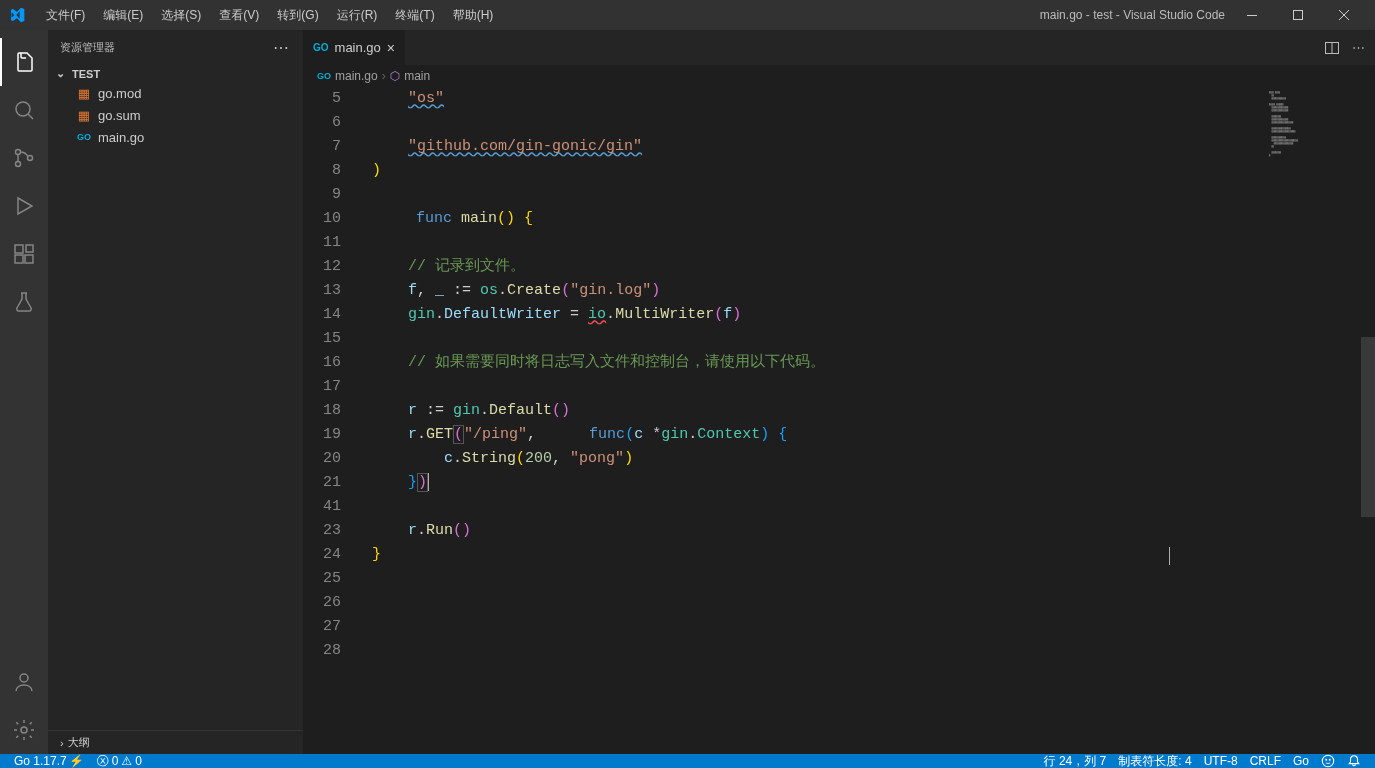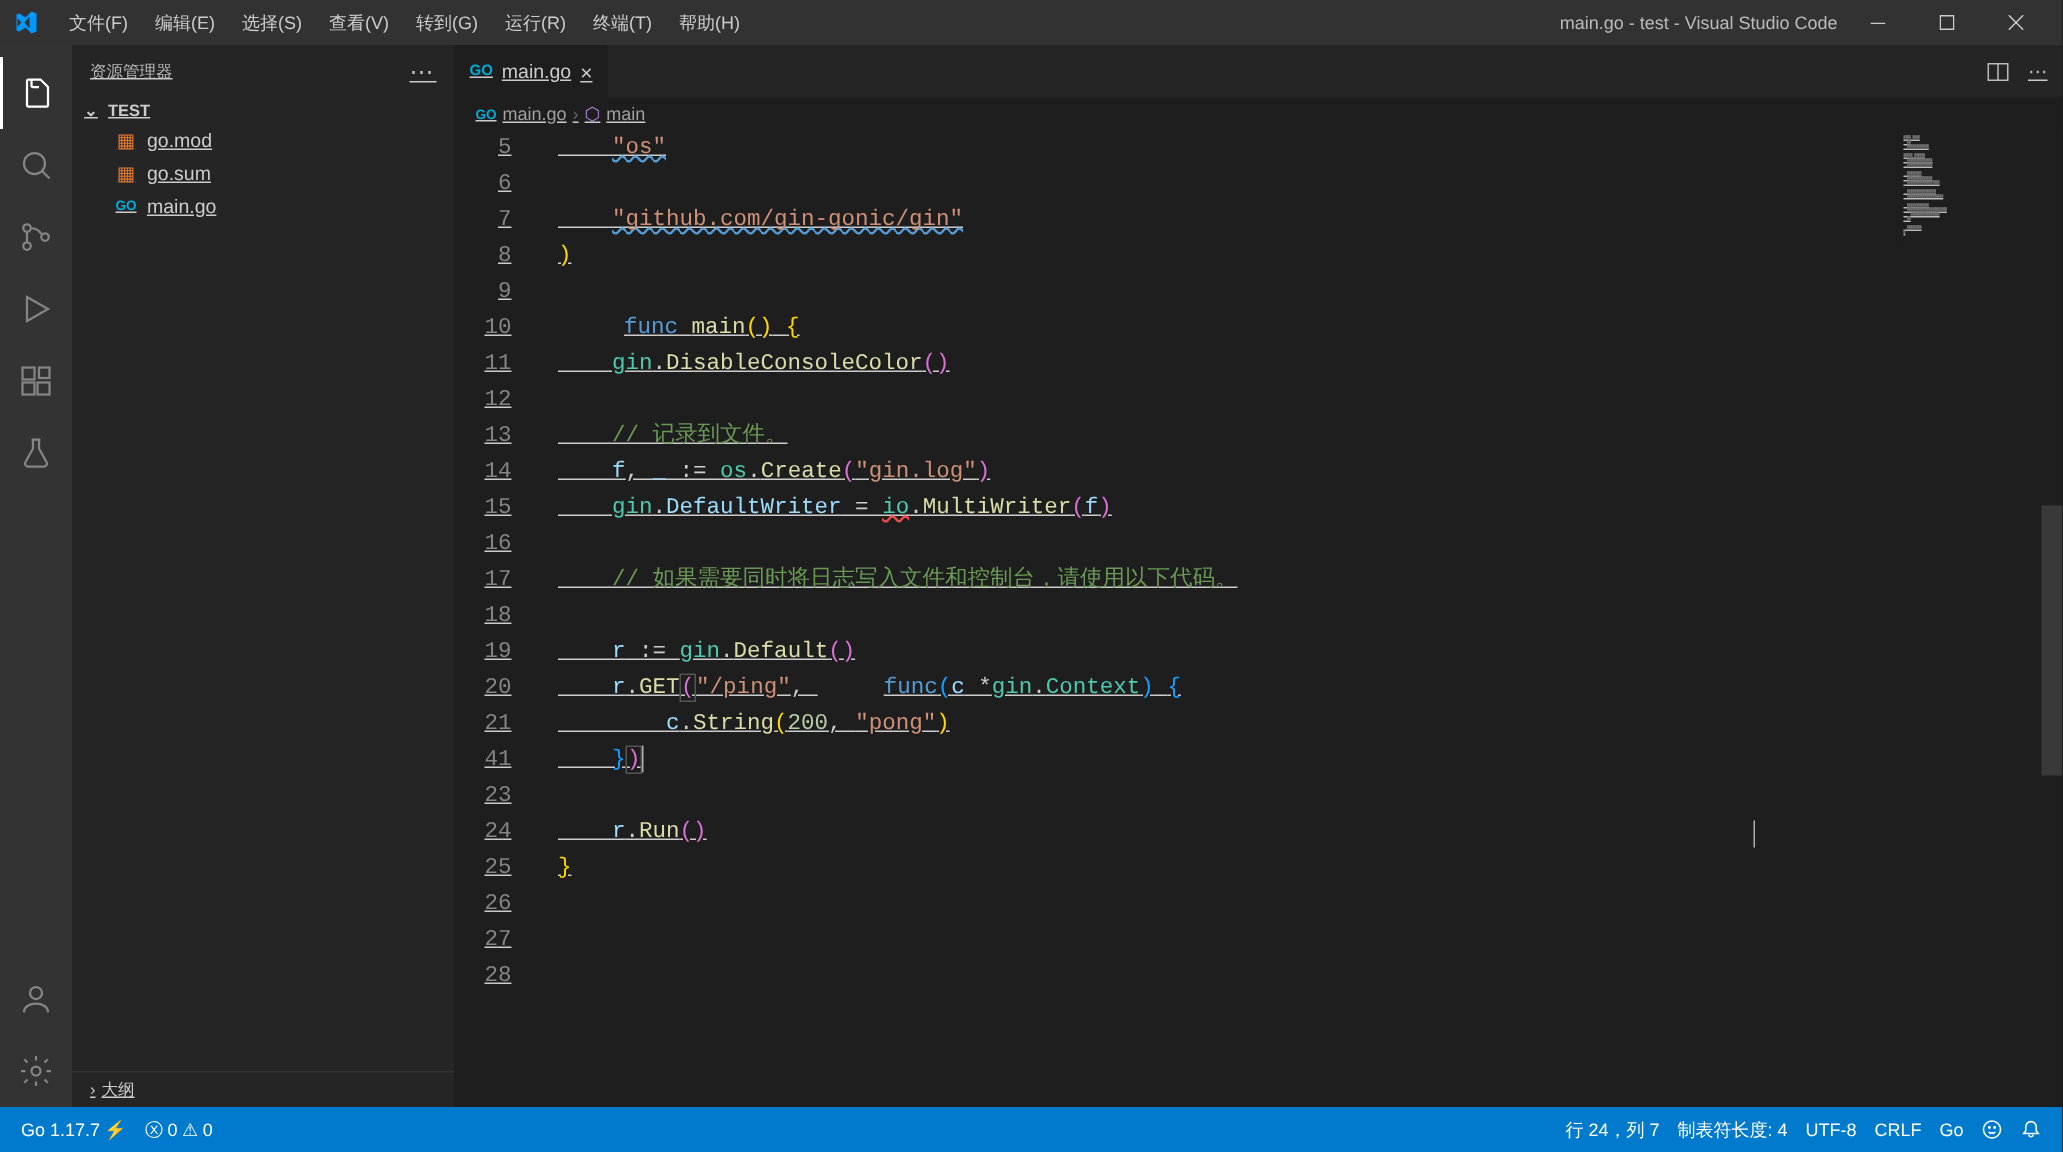--- a/index.html
+++ b/index.html
@@ -4,21 +4,21 @@
 <style>
 * { margin:0; padding:0; box-sizing:border-box; }
 body { font-family:"Segoe UI",Arial,sans-serif; font-size:13px; background:#1e1e1e; color:#cccccc; width:1375px; height:768px; overflow:hidden; display:flex; flex-direction:column; }
 .titlebar { height:30px; background:#323233; display:flex; align-items:center; padding:0 8px; gap:4px; }
 .titlebar .logo { width:18px; height:18px; display:flex; align-items:center; justify-content:center; }
 .titlebar .menus { display:flex; gap:2px; margin-left:8px; }
 .titlebar .menus span { padding:4px 8px; font-size:12px; cursor:pointer; }
 .titlebar .title { flex:1; text-align:right; font-size:12px; color:#bbb; }
 .titlebar .winbtns { display:flex; gap:0; }
 .titlebar .winbtns .wb { width:46px; height:30px; display:flex; align-items:center; justify-content:center; cursor:pointer; color:#ccc; }
-.main { flex:1; display:flex; overflow:hidden;text-decoration:underline; }
+.main { flex:1; display:flex; overflow:hidden; }
 .activitybar { width:48px; background:#333333; display:flex; flex-direction:column; align-items:center; padding-top:8px; }
 .activitybar .ab { width:48px; height:48px; display:flex; align-items:center; justify-content:center; cursor:pointer; color:#858585; }
 .activitybar .ab.active { color:#fff; border-left:2px solid #fff; }
 .activitybar .spacer { flex:1; }
 .sidebar { width:255px; background:#252526; display:flex; flex-direction:column; font-size:12px; }
 .sidebar .hdr { height:35px; display:flex; align-items:center; justify-content:space-between; padding:0 12px; color:#bbb; font-size:11px; }
 .sidebar .dots { cursor:pointer; font-size:16px; letter-spacing:2px; }
 .sidebar .folder { padding:2px 12px 2px 8px; display:flex; align-items:center; gap:4px; cursor:pointer; font-weight:600; color:#ccc; font-size:11px; }
 .sidebar .folder .chev { display:inline-block; width:12px; }
 .sidebar .files { padding-left:20px; }
@@ -47,21 +47,21 @@
 .tok-type { color:#4ec9b0; }
 .tok-pkg { color:#4ec9b0; }
 .tok-err { text-decoration:underline wavy #f14c4c;text-align:right; }
 .tok-miss { text-decoration:underline wavy #569cd6; text-decoration-skip-ink:none; }
 .bracket-y { color:#ffd700; }
 .bracket-p { color:#da70d6; }
 .bracket-b { color:#179fff; }
 .minimap { width:110px; background:#1e1e1e; position:relative; font-size:2px; line-height:3px; padding:4px; color:#555; overflow:hidden;}
 .scrollbar { position:absolute; right:0; top:57px; bottom:0; width:14px; }
 .scrollbar .thumb { position:absolute; right:0; width:14px; height:180px; top:250px; background:rgba(121,121,121,0.3); }
-.statusbar { height:30px; background:#007acc; display:flex; align-items:center; font-size:12px; color:#fff; padding:0 8px; }
+.statusbar { height:14px; background:#007acc; display:flex; align-items:center; font-size:12px; color:#fff; padding:0 8px; }
 .statusbar .sbitem { padding:0 6px; cursor:pointer; display:flex; align-items:center; gap:3px; height:22px; }
 .statusbar .spacer { flex:1; }
 svg { display:block; }
 .cursor-caret { position:absolute; left:866px; top:460px; width:1px; height:18px; background:#aeafad; pointer-events:none; }
 </style>
 </head>
 <body>
 
 <div class="titlebar">
   <div class="logo">
@@ -236,21 +236,20 @@
           <div>27</div>
           <div>28</div>
       </div>
       <div class="lines">
 <div class="l">    <span class="tok-str tok-miss">"os"</span></div>
 <div class="l"></div>
 <div class="l">    <span class="tok-str tok-miss">"github.com/gin-gonic/gin"</span></div>
 <div class="l"><span class="bracket-y">)</span></div>
 <div class="l"></div>
 <div class="l"><span class="tok-kw">func</span> <span class="tok-fn">main</span><span class="bracket-y">()</span> <span class="bracket-y">{</span></div>
-<div class="l">    <span class="tok-pkg">gin</span>.<span class="tok-fn">DisableConsoleColor</span><span class="bracket-p">()</span></div>
 <div class="l"></div>
 <div class="l">    <span class="tok-cmt">// 记录到文件。</span></div>
 <div class="l">    <span class="tok-var">f</span>, <span class="tok-var">_</span> := <span class="tok-pkg">os</span>.<span class="tok-fn">Create</span><span class="bracket-p">(</span><span class="tok-str">"gin.log"</span><span class="bracket-p">)</span></div>
 <div class="l">    <span class="tok-pkg">gin</span>.<span class="tok-var">DefaultWriter</span> = <span class="tok-pkg tok-err">io</span>.<span class="tok-fn">MultiWriter</span><span class="bracket-p">(</span><span class="tok-var">f</span><span class="bracket-p">)</span></div>
 <div class="l"></div>
 <div class="l">    <span class="tok-cmt">// 如果需要同时将日志写入文件和控制台，请使用以下代码。</span></div>
 <div class="l"></div>
 <div class="l">    <span class="tok-var">r</span> := <span class="tok-pkg">gin</span>.<span class="tok-fn">Default</span><span class="bracket-p">()</span></div>
 <div class="l">    <span class="tok-var">r</span>.<span class="tok-fn">GET</span><span class="bracket-p" style="border:1px solid #555">(</span><span class="tok-str">"/ping"</span>, <span class="tok-kw">func</span><span class="bracket-b">(</span><span class="tok-var">c</span> *<span class="tok-pkg">gin</span>.<span class="tok-type">Context</span><span class="bracket-b">)</span> <span class="bracket-b">{</span></div>
 <div class="l">        <span class="tok-var">c</span>.<span class="tok-fn">String</span><span class="bracket-y">(</span><span class="tok-num">200</span>, <span class="tok-str">"pong"</span><span class="bracket-y">)</span></div>

